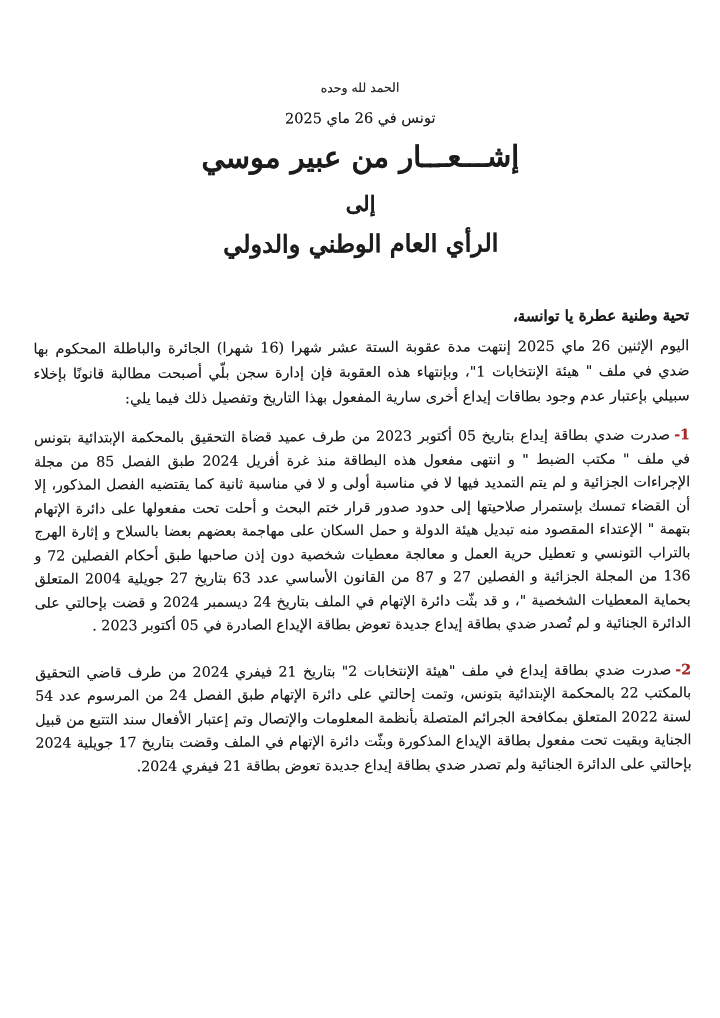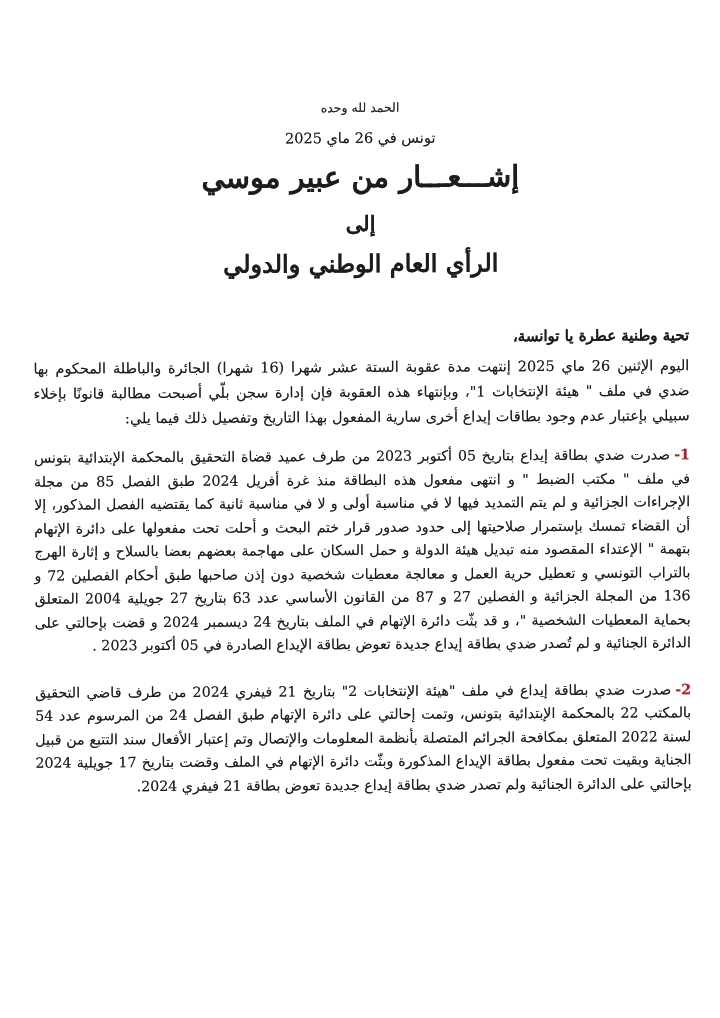--- a/index.html
+++ b/index.html
@@ -10,21 +10,21 @@
   body{
     width:720px;height:1018px;
     background:#ffffff;
     overflow:hidden;
     font-family:"DejaVu Serif","Liberation Serif",serif;
     color:var(--text);
   }
   .page{
     width:720px;height:991px;
     box-sizing:border-box;
-    padding:100px 32px 0 32px;
+    padding:80px 32px 0 32px;
     direction:rtl;
   }
   .scan{
     transform:rotate(-0.3deg);
     transform-origin:50% 0;
     text-shadow:0 0 0.4px rgba(20,20,20,0.55);
   }
   .tahmid{
     text-align:center;
     font-size:12.5px;

